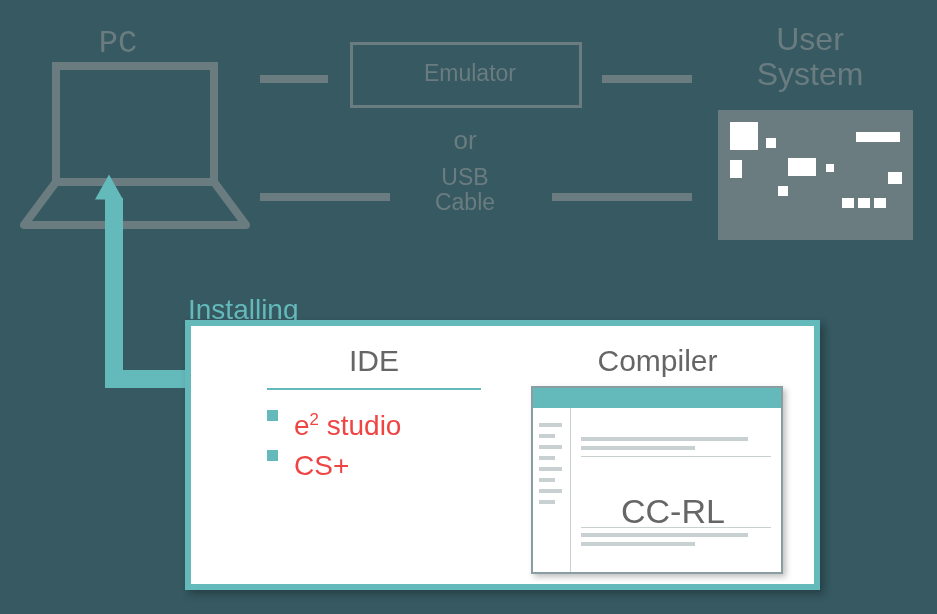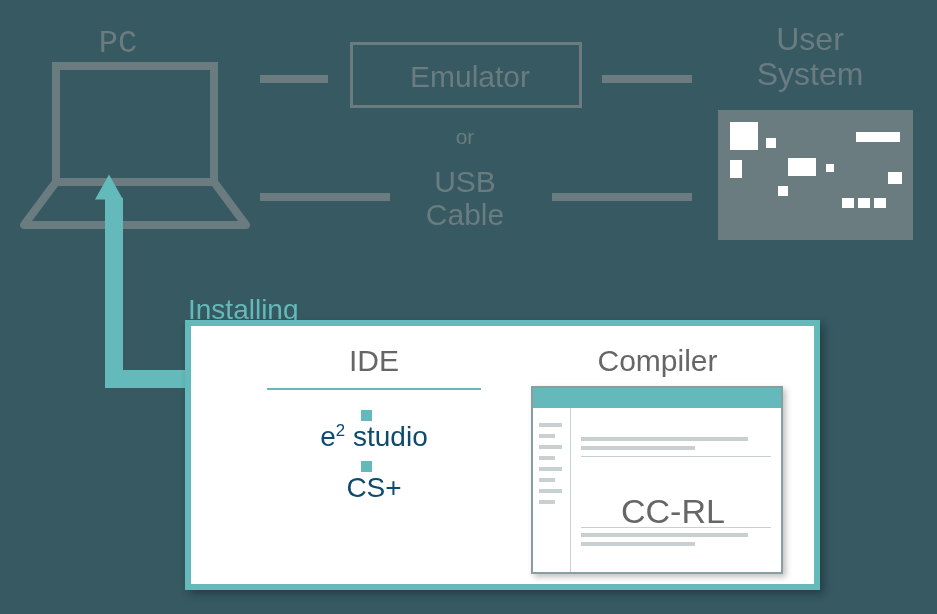--- a/index.html
+++ b/index.html
@@ -6,28 +6,28 @@
   body {
     width: 937px;
     height: 614px;
     background: #365962;
     font-family: Arial, Helvetica, sans-serif;
     position: relative;
     overflow: hidden;
   }
   .label {
     color: #6a7c80;
-    font-size: 30px;
+    font-size: 23px;
     font-weight: 400;
     position: absolute;
     text-align: center;
   }
   .label-pc { left: 68px; top: 25px; width: 100px; font-size: 32px; font-family: Liberation Mono, monospace; }
   .label-emulator { left: 380px; top: 60px; width: 180px; }
-  .label-or { left: 435px; top: 125px; width: 60px; font-size: 21px; }
+  .label-or { left: 435px; top: 125px; width: 60px; font-size: 26px; }
   .label-usb { left: 410px; top: 165px; width: 110px; line-height: 1.1; }
   .label-user { left: 720px; top: 22px; width: 180px; line-height: 1.1; font-size: 32px; }
 
   .laptop {
     position: absolute;
     left: 20px;
     top: 60px;
   }
   .emulator-box {
     position: absolute;
@@ -100,26 +100,24 @@
     margin-bottom: 10px;
   }
   .ide-col .section-title { padding-left: 0; }
   .hr {
     height: 2px;
     background: #64b9ba;
     margin: 0 0 20px 0;
   }
   .ide-list { list-style: none; }
   .ide-list li {
-    color: #0c4a6e;
+    color: #ef4444;
     font-size: 28px;
     margin: 8px 0;
     display: flex;
-    align-items: center;
-    flex-direction: column;
   }
   .bullet {
     display: inline-block;
     width: 11px; height: 11px;
     background: #64b9ba;
     margin-right: 16px;
   }
   sup { font-size: 0.6em; }
 
   .compiler-window {

